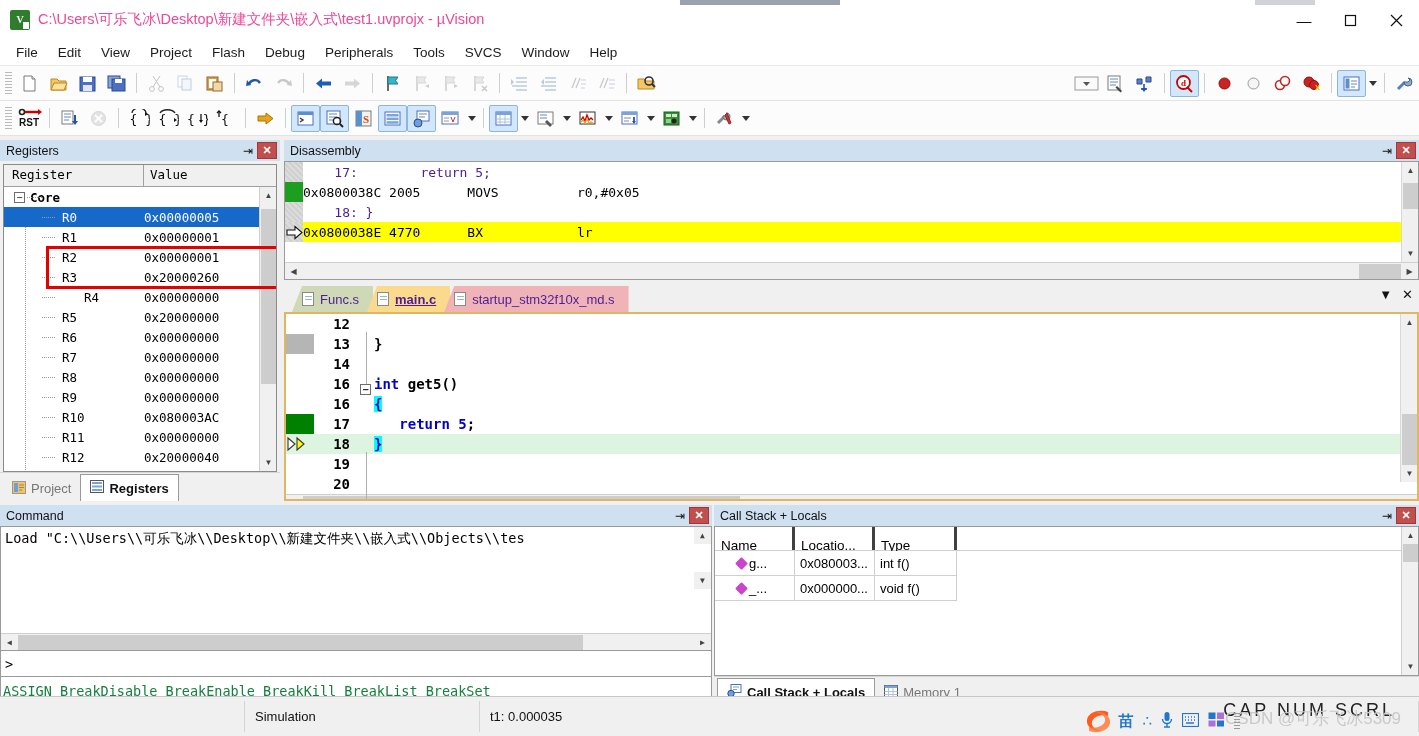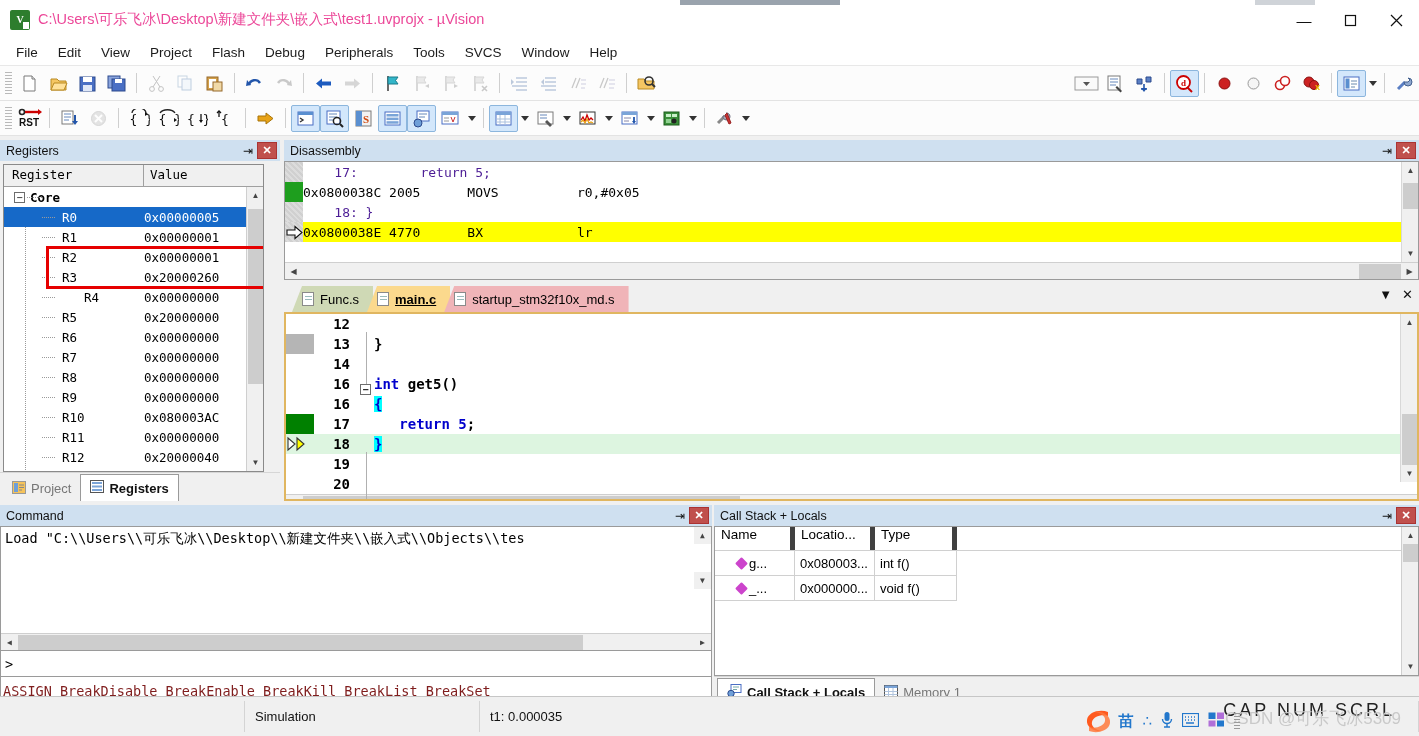--- a/index.html
+++ b/index.html
@@ -52,21 +52,21 @@
   .pane-title .sp{ margin-left:auto; display:flex; align-items:center; }
   .pin{ width:18px;height:19px;display:flex;align-items:center;justify-content:center;
      font-size:12px;color:#111;cursor:default;}
   .xbtn{ width:20px;height:17px;margin-right:3px;background:#c0504d;color:#fff;
      display:flex;align-items:center;justify-content:center;font-size:11px;font-weight:bold;
      border:1px solid #a33; cursor:default;}
 
   
   .registers{ position:absolute; left:0; top:0; width:280px; bottom:204px;
      background:#f0f0f0; display:flex; flex-direction:column; }
-  .reg-body{ flex:1; margin:3px 16px 0 3px; background:#fff; border:1px solid #8a8a8a;
+  .reg-body{ flex:1; margin:3px 3px 0 3px; background:#fff; border:1px solid #8a8a8a;
      display:flex; flex-direction:column; position:relative; overflow:hidden;}
   .reg-head{ height:22px;display:flex;background:#f0f0f0;border-bottom:1px solid #a0a0a0;
      font-family:"DejaVu Sans Mono", monospace; font-size:12.5px; }
   .reg-head .c1{ width:140px;border-right:1px solid #a0a0a0;padding:2px 0 0 8px;}
   .reg-head .c2{ flex:1;padding:2px 0 0 6px;}
   .reg-rows{ flex:1; font-family:"DejaVu Sans Mono", monospace; font-size:12.5px;
      position:relative; overflow:hidden; }
   .rrow{ height:20px; display:flex; align-items:center; position:relative; }
   .rrow .nm{ padding-left:8px; width:140px; white-space:nowrap; }
   .rrow .vl{ flex:1; }
@@ -115,21 +115,21 @@
   .dline.cur{ background:#ffff00; }
   .dsrc{ color:#4c1d95; }
   .dcode{ color:#000; }
 
   
   .editor{ position:absolute; left:284px; top:144px; right:0; bottom:204px;
      background:#f0f0f0; display:flex; flex-direction:column;}
   .etabbar{ height:28px; display:flex; align-items:flex-end; position:relative;
      background:#f0f0f0; padding-left:8px;}
   .etab{ height:26px; display:flex; align-items:center; gap:6px; padding:0 14px 0 10px;
-     font-size:13px; color:#000000; cursor:default; position:relative;
+     font-size:13px; color:#4c1d95; cursor:default; position:relative;
      border-top-left-radius:0; margin-right:-6px;
      clip-path: polygon(10px 0,100% 0,100% 100%,0 100%); }
   .etab.t1{ background:#cfd9b5; }
   .etab.t2{ background:#fbd98d; font-weight:bold; }
   .etab.t2 .lbl{ text-decoration:underline; }
   .etab.t3{ background:#f0b4b8; }
   .tabclose{ position:absolute; right:6px; top:3px; display:flex; gap:10px; align-items:center;}
   .tabclose div{ cursor:default; font-size:13px; color:#111; }
   .docicon{ width:12px;height:14px;background:#fff;border:1px solid #8a8a8a;
      position:relative; flex:none;}
@@ -165,29 +165,29 @@
      overflow:hidden; font-family:"DejaVu Sans Mono", monospace; font-size:13.5px;}
   .cmd-out .line{ padding:3px 4px; white-space:pre; }
   .cmd-hs{ position:absolute;left:0;right:0;bottom:0;height:17px;background:#f0f0f0;
      border-top:1px solid #cfcfcf;display:flex;align-items:center;}
   .cmd-vs{ position:absolute;right:0;top:0;bottom:17px;width:17px;background:#fff;}
   .cmd-in{ height:26px; background:#fff; border:1px solid #9a9a9a; border-top:none;
      display:flex; align-items:center; font-family:"DejaVu Sans Mono", monospace;
      font-size:13.5px; padding-left:4px;}
   .cmd-help{ height:28px; background:#fff; border:1px solid #9a9a9a; border-top:none;
      display:flex; align-items:center; font-family:"DejaVu Sans Mono", monospace;
-     font-size:13.5px; padding-left:2px; color:#7f1d1d;}
+     font-size:13.5px; padding-left:2px; color:#15803d;}
 
   
   .callstack{ position:absolute; right:0; bottom:0; left:714px; height:200px;
      background:#f0f0f0; display:flex; flex-direction:column;}
   .cs-body{ flex:1; background:#fff; border:1px solid #9a9a9a; position:relative;
      overflow:hidden; }
   .cs-head{ height:24px; display:flex; font-size:13.5px; border-bottom:1px solid #d0d0d0;}
-  .cs-head div{ padding:0 6px; border-right:5px solid #404040;}
+  .cs-head div{ padding:11px 6px; border-right:3px solid #404040;}
   .cs-row{ height:25px; display:flex; font-size:13px; align-items:stretch;}
   .cs-row .c{ border-right:1px solid #d0d0d0; border-bottom:1px solid #d0d0d0;
      display:flex;align-items:center;padding:0 5px; background:#fff;}
   .cs-row .c.nm{ background:#fff; gap:3px; }
   .diamond{ width:9px;height:9px;background:#cc44cc;transform:rotate(45deg);
      border-radius:1px; flex:none;}
   .cs-vs{ position:absolute; right:0; top:0; bottom:0; width:17px; background:#f0f0f0;
      border-left:1px solid #cfcfcf;}
   .cstabs{ height:29px; display:flex; align-items:flex-end; padding-left:3px;
      background:#f0f0f0; border-top:1px solid #d6d6d6;}

